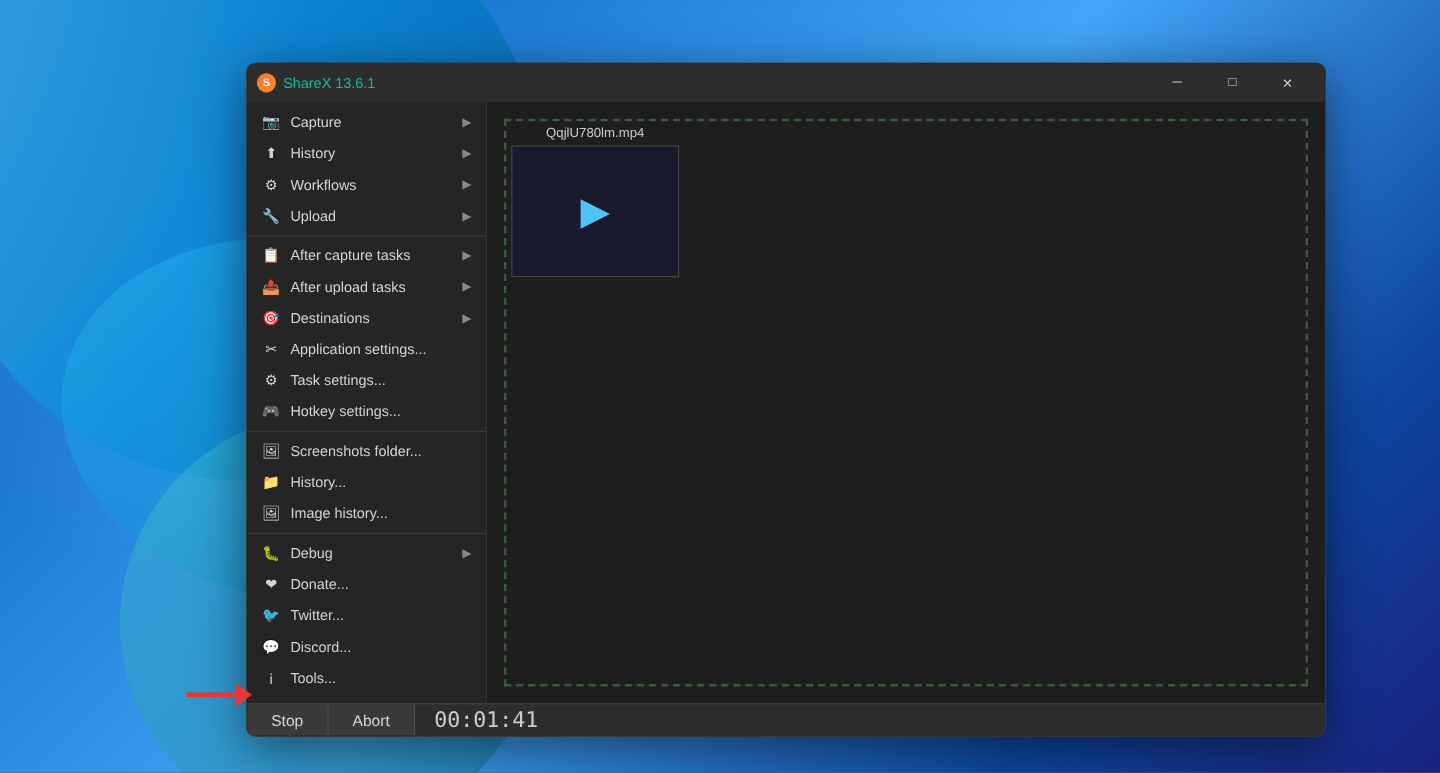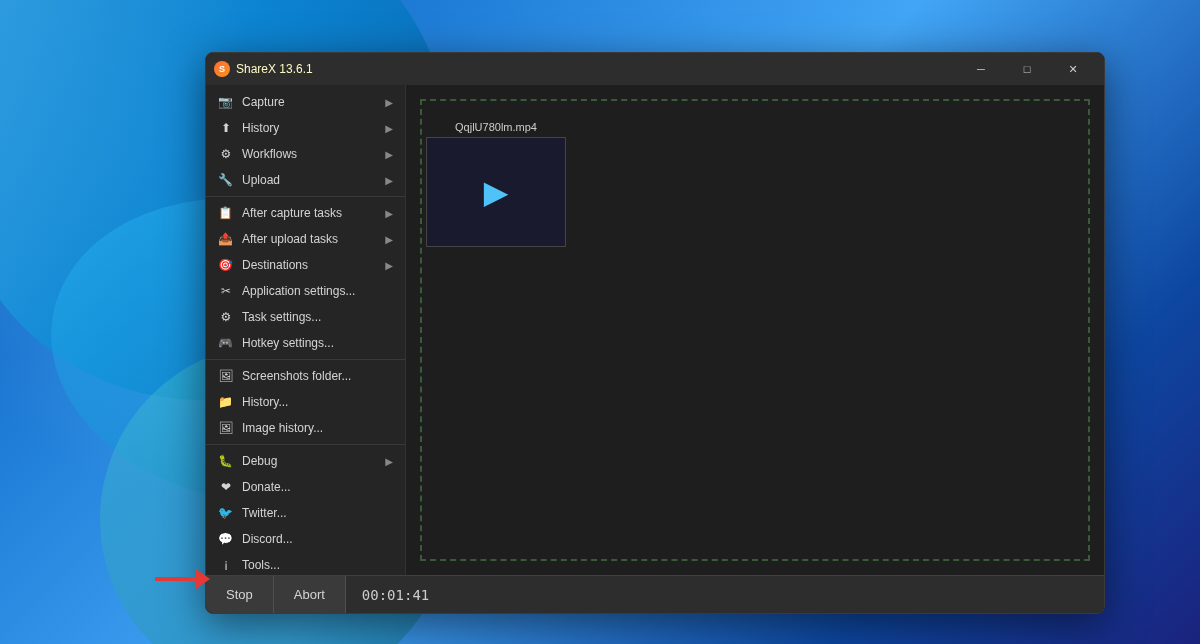--- a/index.html
+++ b/index.html
@@ -115,21 +115,21 @@
       height: 16px;
       margin-right: 6px;
       border-radius: 50%;
       background: linear-gradient(135deg, #ff6b35, #f7931e);
       display: flex; align-items: center; justify-content: center;
       font-size: 9px;
       color: white;
       font-weight: bold;
     }
     .title-bar-text {
-      color: #fef9c3;
+      color: #14b8a6;
       font-size: 12px;
       flex: 1;
     }
     .title-bar-controls {
       display: flex;
       gap: 0;
     }
     .title-btn {
       width: 46px;
       height: 32px;
@@ -198,21 +198,20 @@
       display: flex;
       flex-direction: column;
       gap: 8px;
     }
 
     .file-grid {
       display: flex;
       flex-wrap: wrap;
       gap: 16px;
       padding: 4px;
-      margin-top: 16px;
     }
 
     .file-item {
       display: flex;
       flex-direction: column;
       align-items: center;
       cursor: pointer;
     }
     .file-label {
       color: #cccccc;
@@ -246,21 +245,21 @@
       content: '';
       position: absolute;
       width: 80%; height: 80%;
       top: 10%; left: 10%;
       background: rgba(255,255,255,0.1);
       border-radius: 2px;
     }
 
     
     .bottom-bar {
-      height: 38px;
+      height: 27px;
       background: #2d2d2d;
       border-top: 1px solid #404040;
       display: flex;
       align-items: center;
       padding: 0;
       flex-shrink: 0;
     }
     .bottom-btn {
       height: 100%;
       padding: 0 20px;
@@ -268,21 +267,21 @@
       color: #d4d4d4;
       border: none;
       cursor: pointer;
       font-size: 13px;
       display: flex; align-items: center; justify-content: center;
       border-right: 1px solid #505050;
     }
     .bottom-timer {
       padding: 0 16px;
       color: #cccccc;
-      font-size: 14px;
+      font-size: 18px;
       font-family: monospace;
     }
 
     
     .content-border {
       flex: 1;
       border: 2px dashed #3a5a3a;
       margin: 4px;
       overflow: auto;
     }

